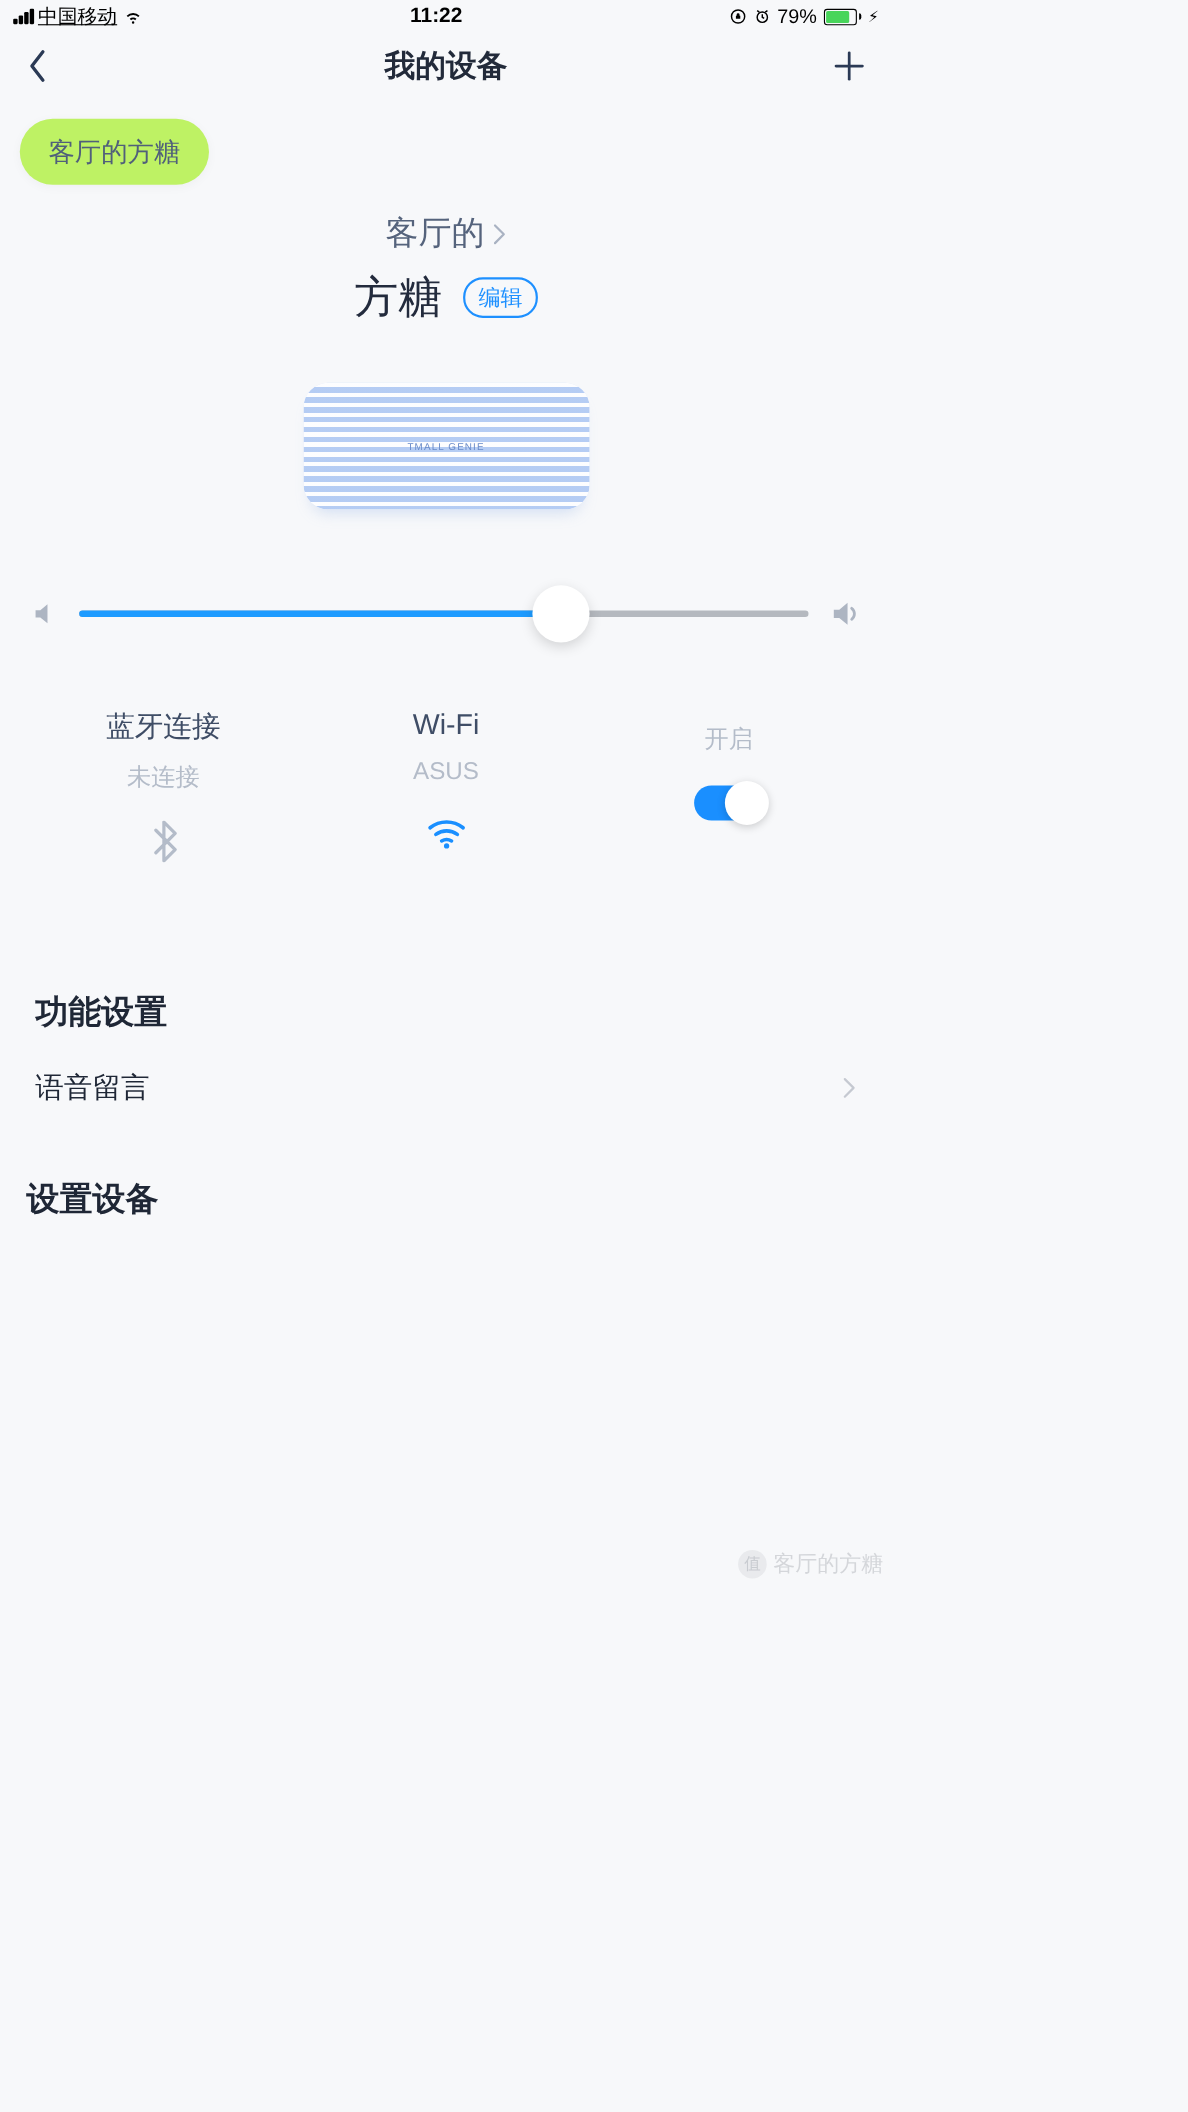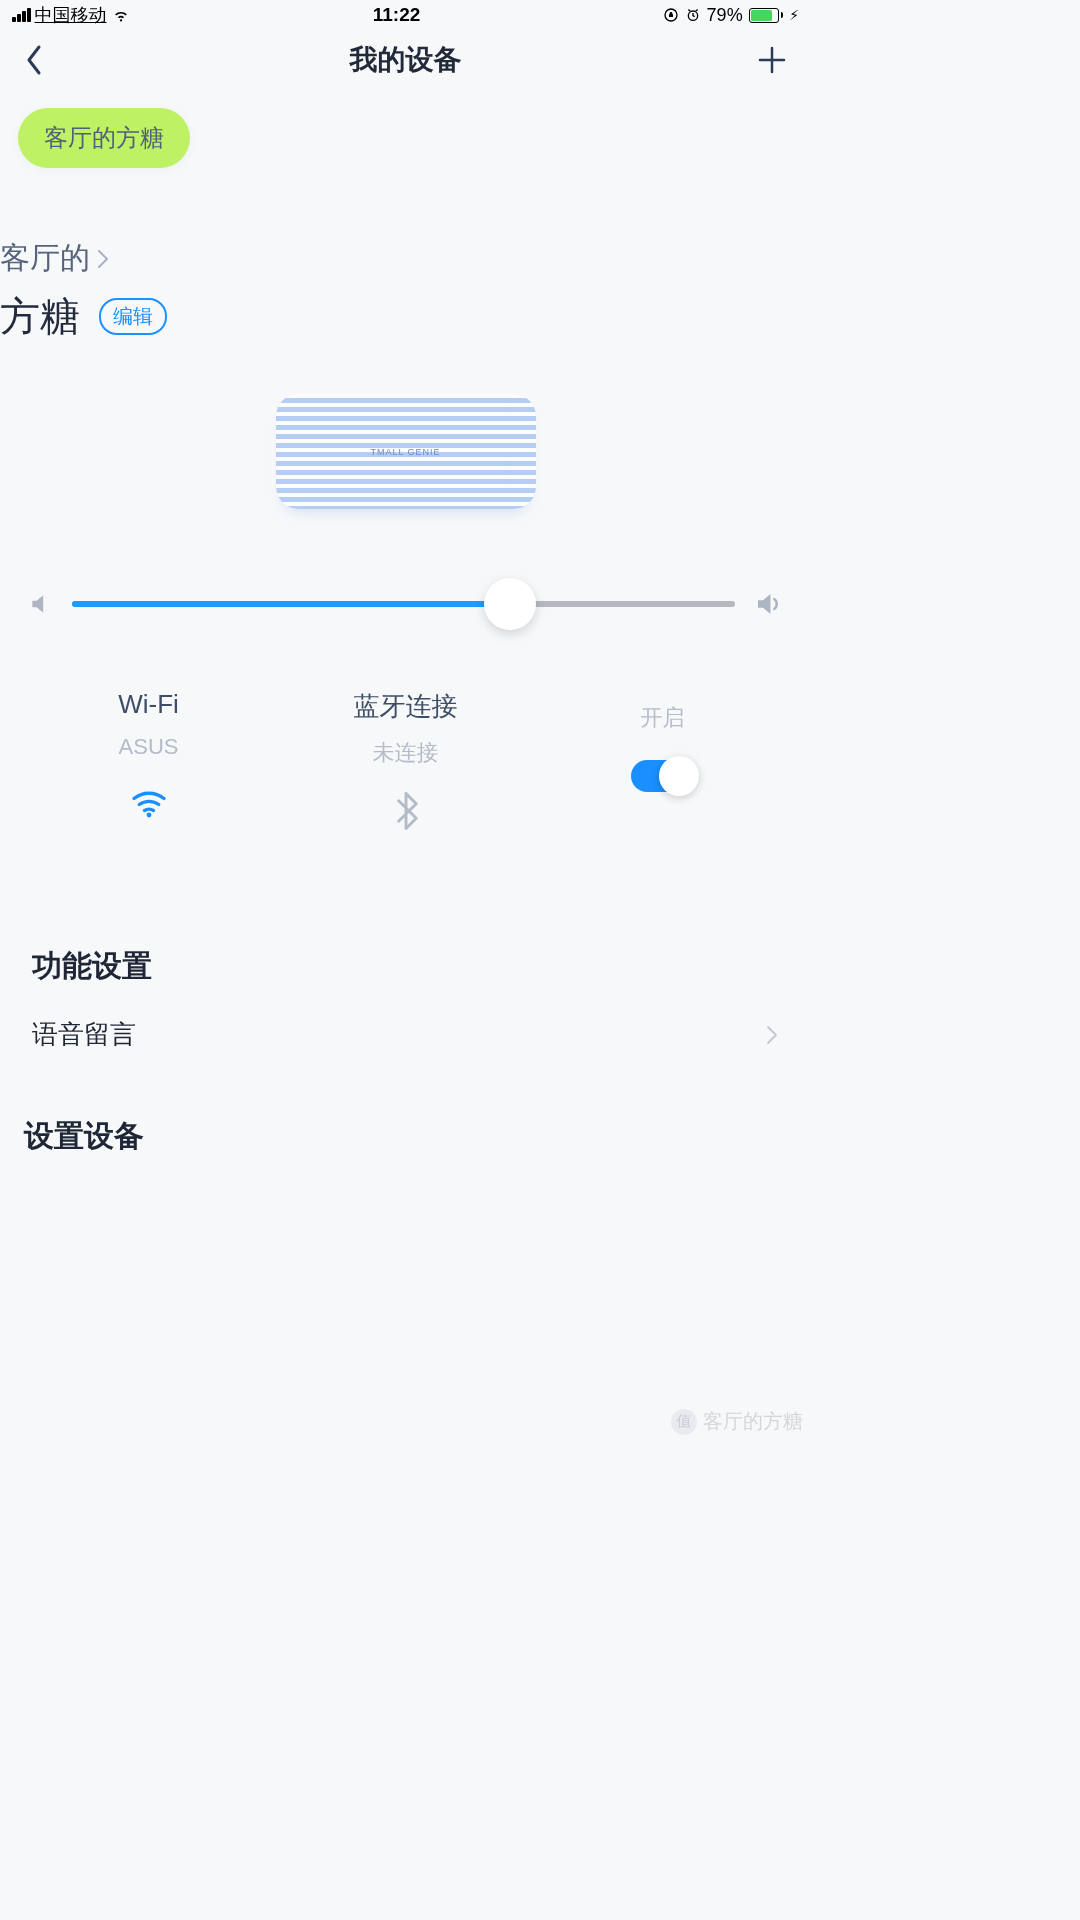--- a/index.html
+++ b/index.html
@@ -60,21 +60,21 @@
       display:inline-block;
       background:#bef264;
       border-radius: 30px;
       padding: 14px 26px;
       font-size: 24px;
       color:#50607a;
       box-shadow: 0 2px 10px rgba(0,0,0,0.04);
     }
 
     
-    .device-head { text-align:left; margin-top: 70px; }
+    .device-head { text-align:center; margin-top: 24px; }
     .room-line { display:inline-flex; align-items:center; gap:6px; font-size:30px; color:#55637c; }
     .chev-small { color:#a9b2c2; }
     .name-line { display:inline-flex; align-items:center; gap:19px; margin-top:10px; }
     .device-name { font-size:40px; font-weight:500; color:#232b3d; }
     .edit-pill {
       border: 2px solid #1e90ff;
       color:#1e90ff;
       border-radius: 18px;
       padding: 3px 12px;
       font-size: 20px;
@@ -237,41 +237,41 @@
     <div class="slider-thumb"></div>
   </div>
   <svg class="vol-icon" width="30" height="30" viewBox="0 0 24 24" fill="#adb5c2">
       <path d="M4 9v6h4l6 5V4l-6 5H4z"></path>
       <path d="M17 8a5 5 0 010 8" fill="none" stroke="#adb5c2" stroke-width="2" stroke-linecap="round"></path>
     </svg>
 </div>
 
 <div class="tiles">
   <div class="tile">
+    <div class="tile-title">蓝牙连接</div>
+    <div class="tile-sub">未连接</div>
+    <div class="tile-icon-wrap">
+      <svg class="bt-ic" width="26" height="38" viewBox="0 0 16 26" fill="none" stroke="#b4bcc9" stroke-width="2" stroke-linejoin="round" stroke-linecap="round">
+        <path d="M8 1v24l7-7L3 6m0 14l12-12-7-7"></path>
+      </svg>
+    </div>
+  </div>
+  <div class="tile">
     <div class="tile-title">Wi-Fi</div>
     <div class="tile-sub">ASUS</div>
     <div class="tile-icon-wrap">
       <svg class="wifi-ic" width="38" height="30" viewBox="0 0 24 20" fill="none" stroke="#1a8fff" stroke-width="2.2" stroke-linecap="round">
         <path d="M2 7a16 16 0 0120 0"></path>
           <path d="M5.5 11a11 11 0 0113 0"></path>
           <path d="M9 15a6 6 0 016 0"></path>
           <circle cx="12" cy="18" r="1.6" fill="#1a8fff" stroke="none"></circle>
       </svg>
     </div>
   </div>
   <div class="tile">
-    <div class="tile-title">蓝牙连接</div>
-    <div class="tile-sub">未连接</div>
-    <div class="tile-icon-wrap">
-      <svg class="bt-ic" width="26" height="38" viewBox="0 0 16 26" fill="none" stroke="#b4bcc9" stroke-width="2" stroke-linejoin="round" stroke-linecap="round">
-        <path d="M8 1v24l7-7L3 6m0 14l12-12-7-7"></path>
-      </svg>
-    </div>
-  </div>
-  <div class="tile">
     <div class="tile-sub">开启</div>
     <div class="tile-icon-wrap">
       <div class="toggle">
         <div class="toggle-knob"></div>
       </div>
     </div>
   </div>
 </div>
 
 <div class="section">

